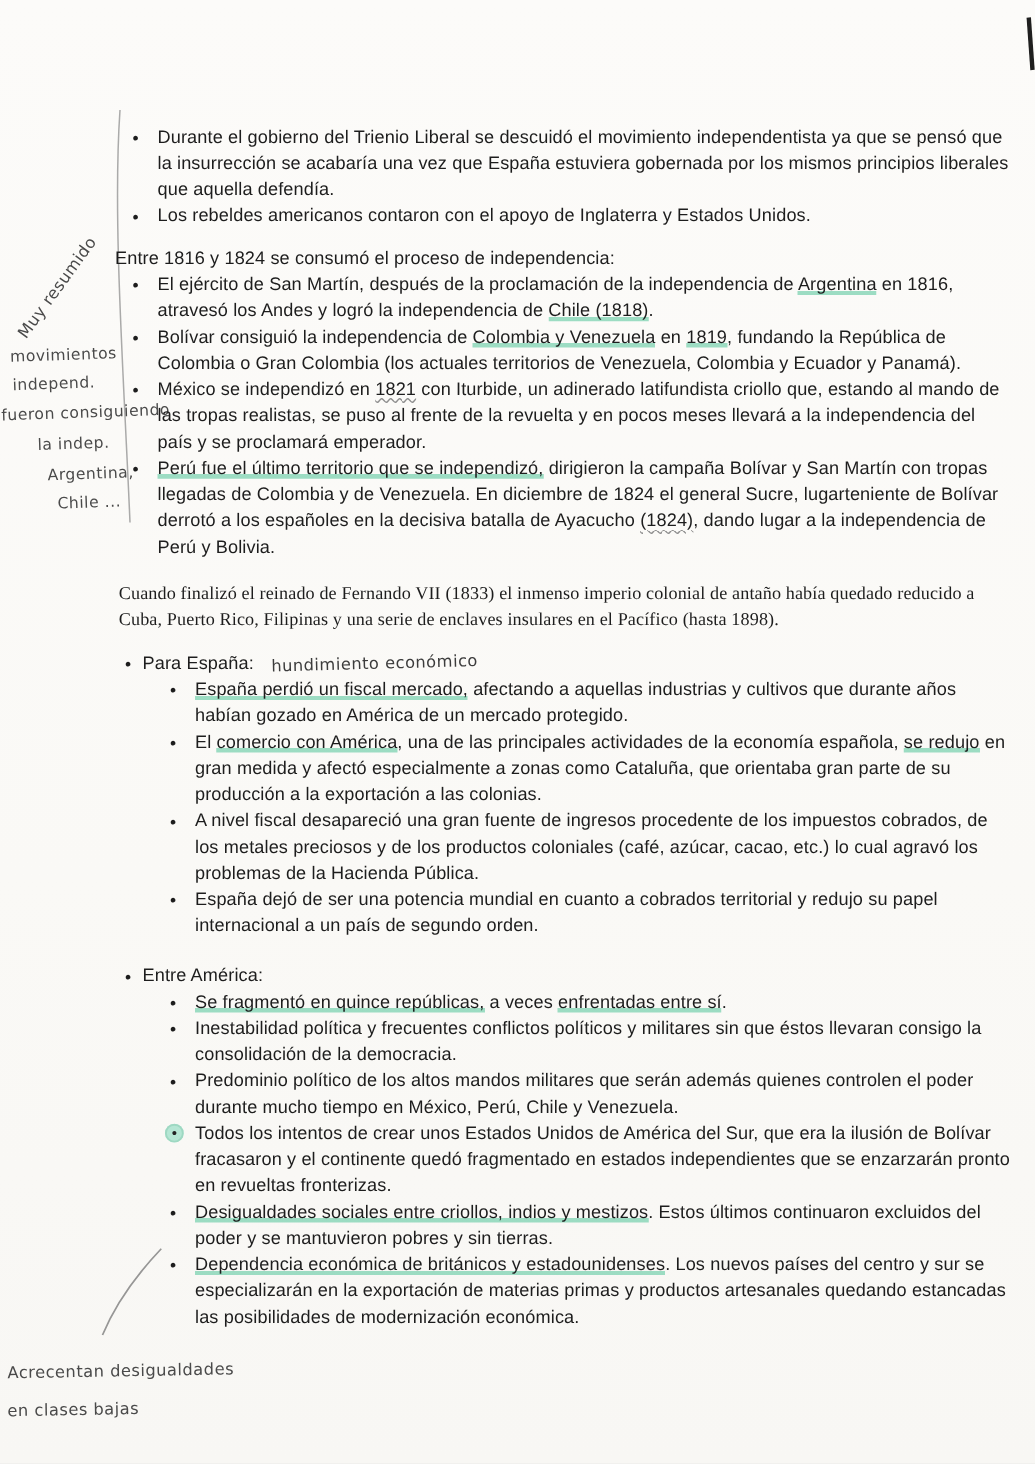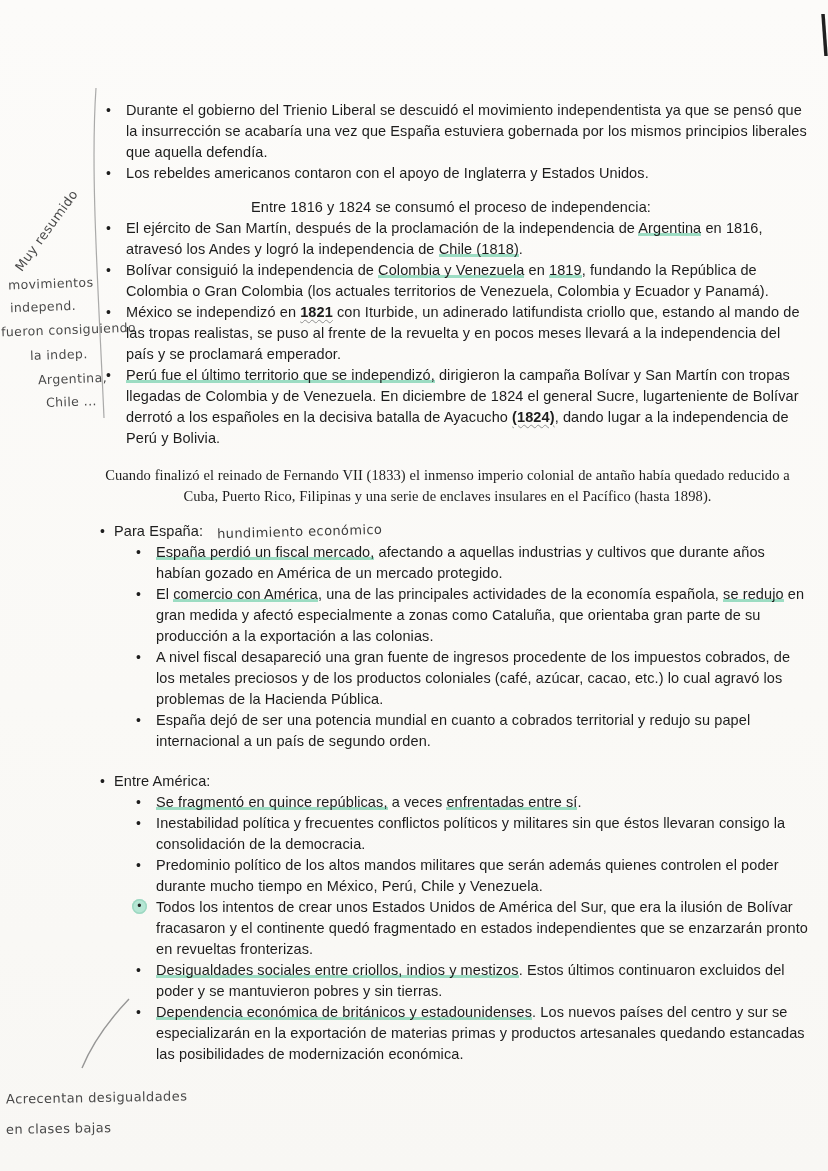--- a/index.html
+++ b/index.html
@@ -7,21 +7,21 @@
     position:relative; width:828px; height:1171px; margin:0 auto;
     background:linear-gradient(180deg,#fcfbf9 0%,#faf9f6 60%,#f8f7f4 100%);
     overflow:hidden;
     font-family:"Liberation Sans", sans-serif;
     color:#1d1d1d;
   }
   .content {
     position:absolute; left:92px; top:100px; width:718px;
     font-size:14.5px; line-height:21px; letter-spacing:.1px;
   }
-  p { margin:0;text-align:center; }
+  p { margin:0; }
   ul.blist { list-style:none; margin:0; padding:0; }
   ul.blist li { position:relative; margin:0; }
   ul.lvl1 { margin-left:13px; }
   ul.lvl2 { margin-left:43px; }
   ul.blist li { padding-left:21px; }
   ul.blist li::before {
     content:"\2022"; position:absolute; left:1px; top:0;
     font-size:14px; color:#1d1d1d;
   }
   ul.blist li.circled::before {
@@ -33,21 +33,21 @@
   .lead { margin-top:13px; }
   .closing { margin-top:16px; margin-left:3px; width:705px;font-family:Liberation Serif, serif; }
   .title3 { margin-top:19px; margin-left:-14px; }
   .group-label { position:relative; margin-left:8px; margin-top:14px; padding-left:14px; }
   .group-label.america { margin-top:19px; }
   .group-label .gl-bullet { position:absolute; left:0; top:0; font-size:14px; }
   .group-label .gl-bullet::before { content:"\2022"; }
   
   .hl { background-image:linear-gradient(to top, rgba(130,212,180,.78) 3.5px, transparent 3.5px); }
   
-  .pmark { text-decoration:underline wavy 1px #8f8f8f; text-underline-offset:2px;font-weight:bold; }
+  .pmark { text-decoration:underline wavy 1px #8f8f8f; text-underline-offset:2px; }
   
   .handnote {
     font-family:"DejaVu Sans", sans-serif; color:#4a4a4a;
     font-size:12.5px; letter-spacing:.4px; white-space:nowrap;
   }
   .handnote.inline {
     display:inline-block; margin-left:14px; transform:rotate(-1.5deg);
     color:#3c3c3c; font-size:13px;
   }
   .margin-note { position:absolute; transform:rotate(-2deg); }

